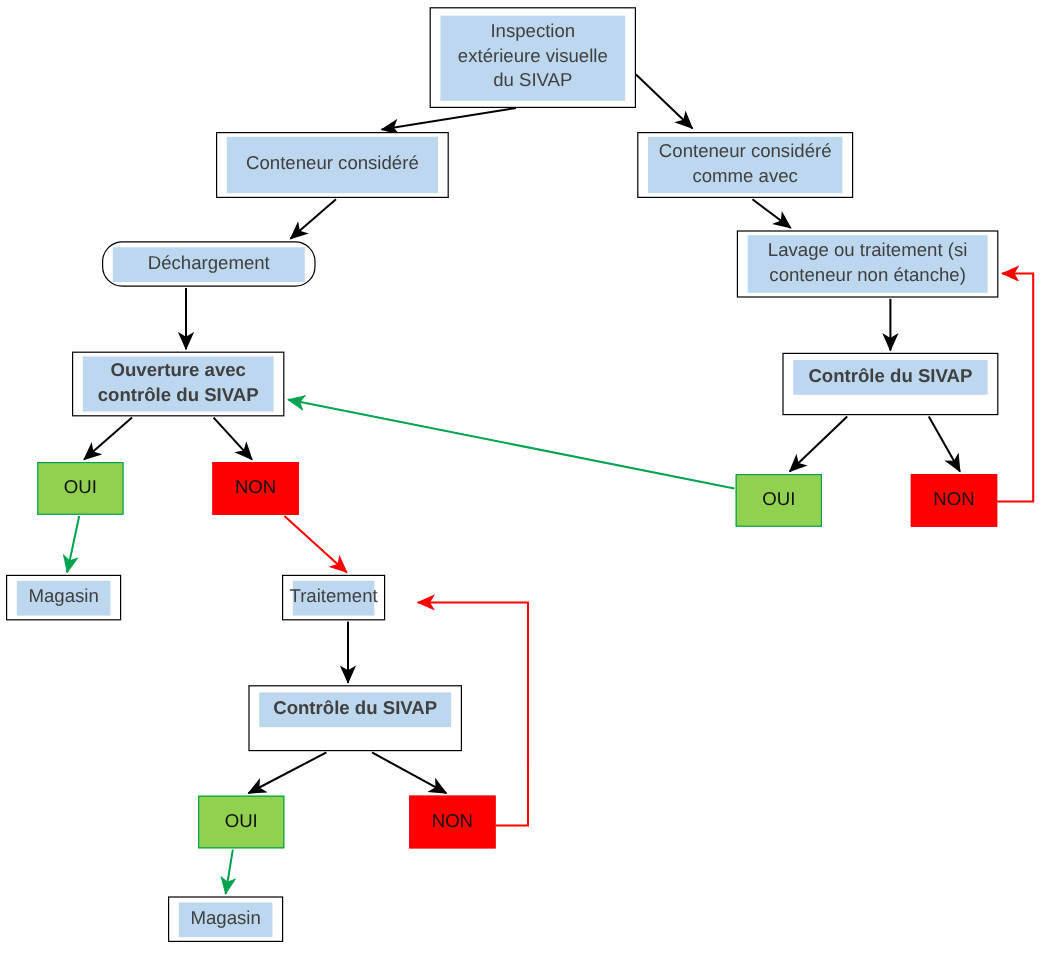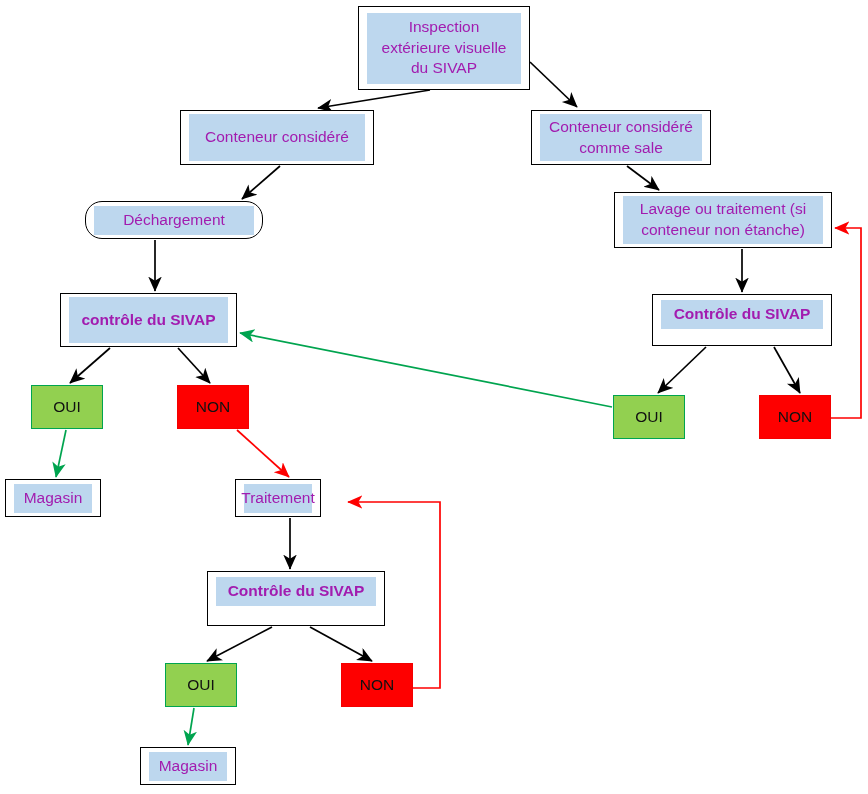--- a/index.html
+++ b/index.html
@@ -40,21 +40,21 @@
   }
   .proc .fill {
     box-sizing: border-box;
     background: #bdd7ee;
     width: calc(100% - 16px);
     margin: 0 8px;
     display: flex;
     align-items: center;
     justify-content: center;
     text-align: center;
-    color: #a21caf;
+    color: #404040;
     font-size: 15.5px;
     line-height: 1.35;
     padding: 2px 2px;
   }
   .proc.bold .fill {
     font-weight: bold;
   }
   .yes {
     border: 1.6px solid #00a44f;
     background: #92d050;
@@ -122,21 +122,21 @@
         <div class="fill" style="height: 47px;">
           <div>
             <div>Conteneur considéré</div>
           </div>
         </div>
       </div>
       <div class="node proc" style="left: 531px; top: 110px; width: 180px; height: 55px; align-items: center; padding-top: 0px;">
         <div class="fill" style="height: 47px;">
           <div>
             <div>Conteneur considéré</div>
-            <div>comme sale</div>
+            <div>comme avec</div>
           </div>
         </div>
       </div>
       <div class="node proc" style="left: 85px; top: 201px; width: 178px; height: 38px; align-items: center; padding-top: 0px; border-radius: 17px;">
         <div class="fill" style="height: 29px;">
           <div>
             <div>Déchargement</div>
           </div>
         </div>
       </div>
@@ -144,20 +144,21 @@
         <div class="fill" style="height: 48px;">
           <div>
             <div>Lavage ou traitement (si</div>
             <div>conteneur non étanche)</div>
           </div>
         </div>
       </div>
       <div class="node proc bold" style="left: 60px; top: 293px; width: 177px; height: 54px; align-items: center; padding-top: 0px;">
         <div class="fill" style="height: 46px;">
           <div>
+            <div style="font-weight: bold;">Ouverture avec</div>
             <div style="font-weight: bold;">contrôle du SIVAP</div>
           </div>
         </div>
       </div>
       <div class="node proc bold" style="left: 652px; top: 294px; width: 180px; height: 52px; align-items: flex-start; padding-top: 5px;">
         <div class="fill" style="height: 29px;">
           <div>
             <div style="font-weight: bold;">Contrôle du SIVAP</div>
           </div>
         </div>

